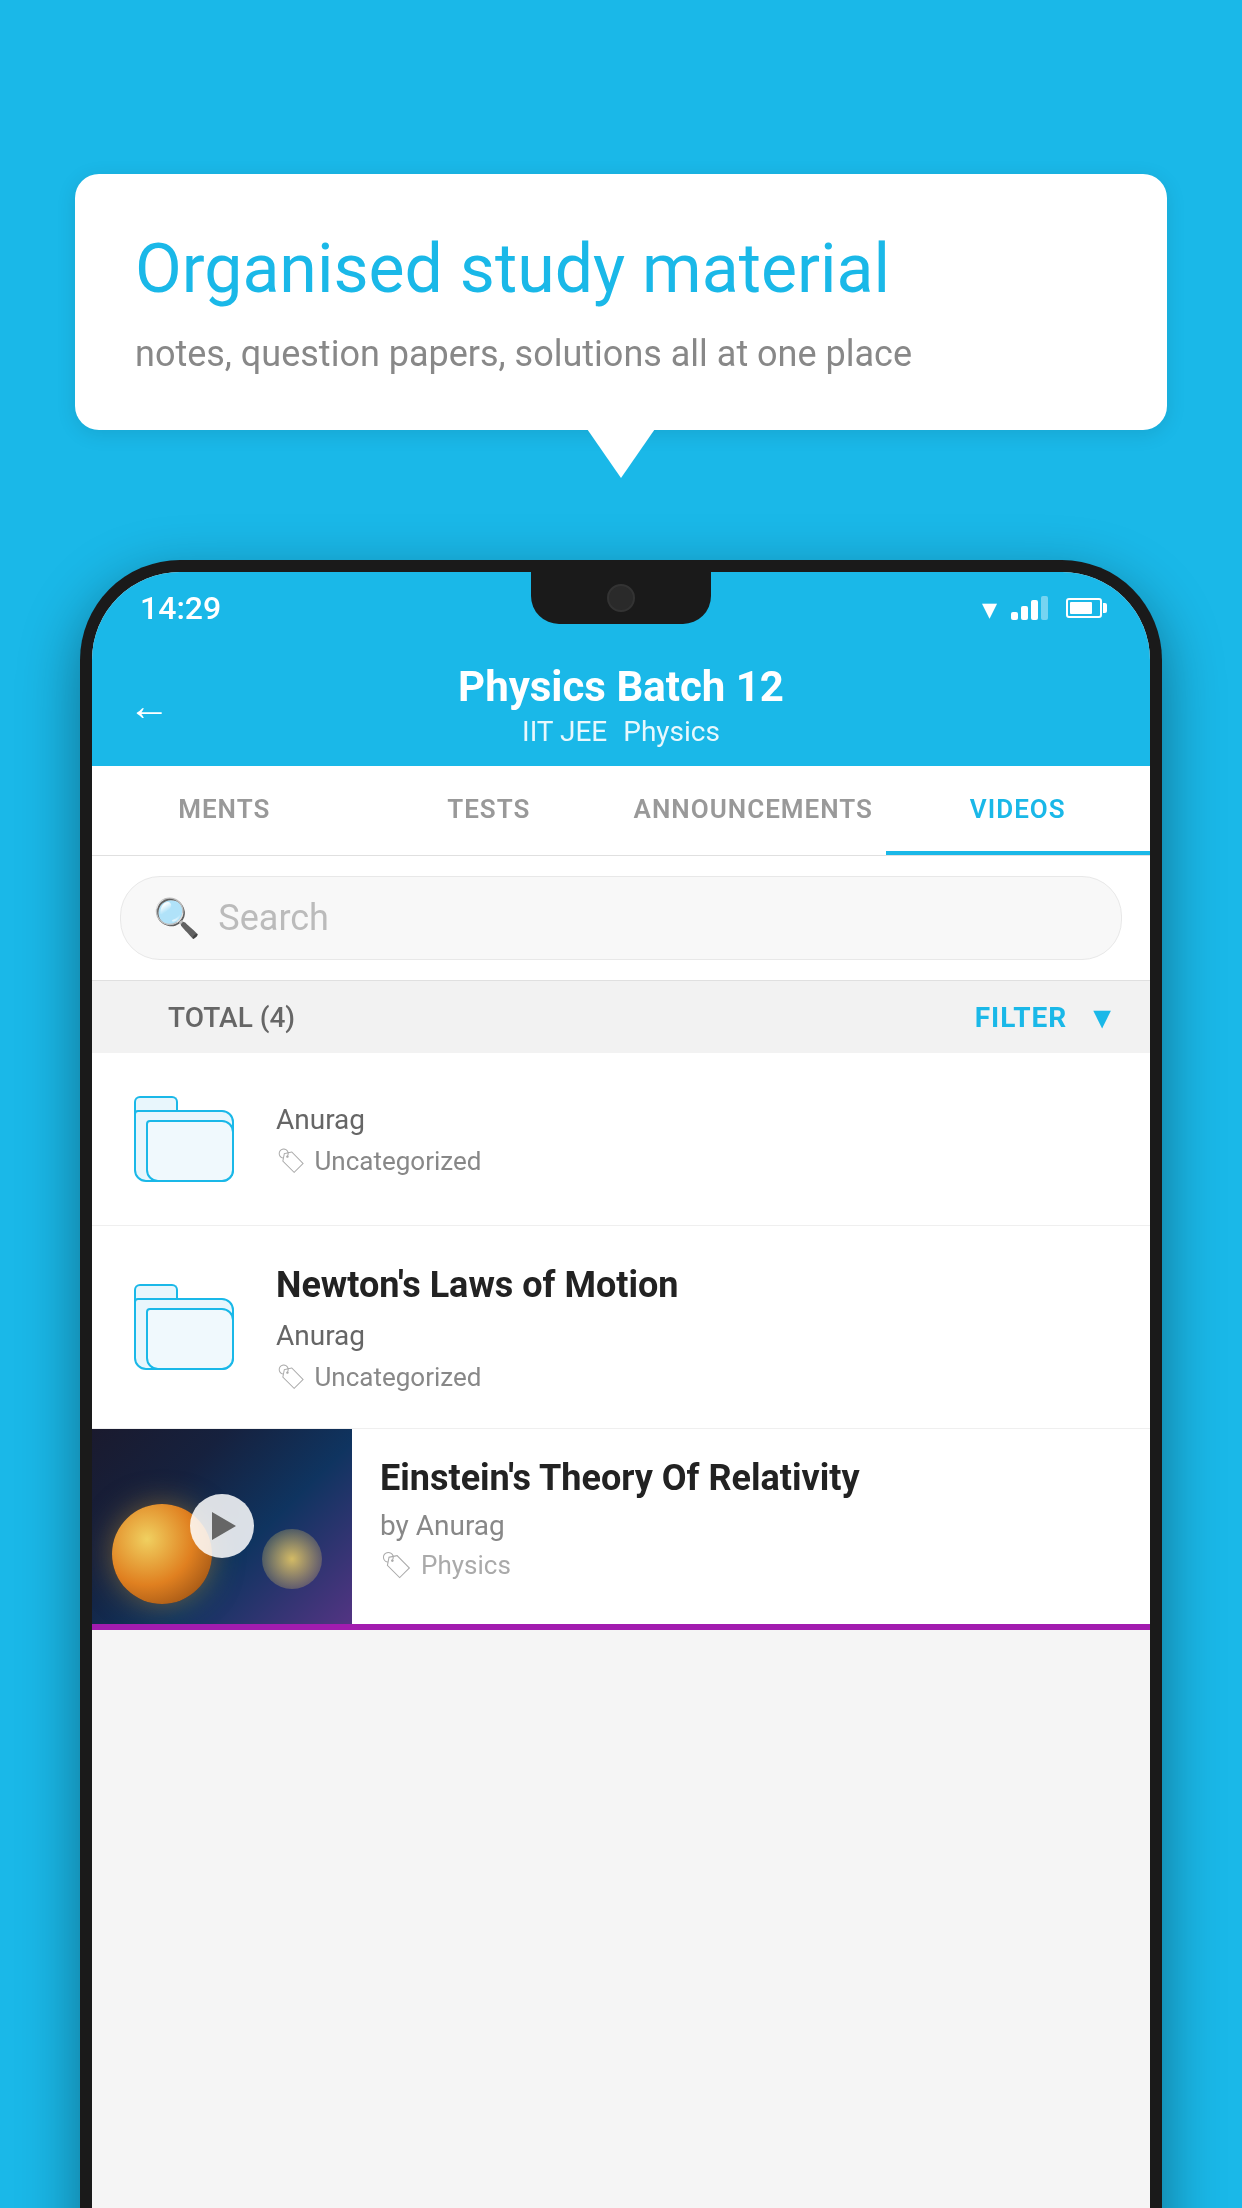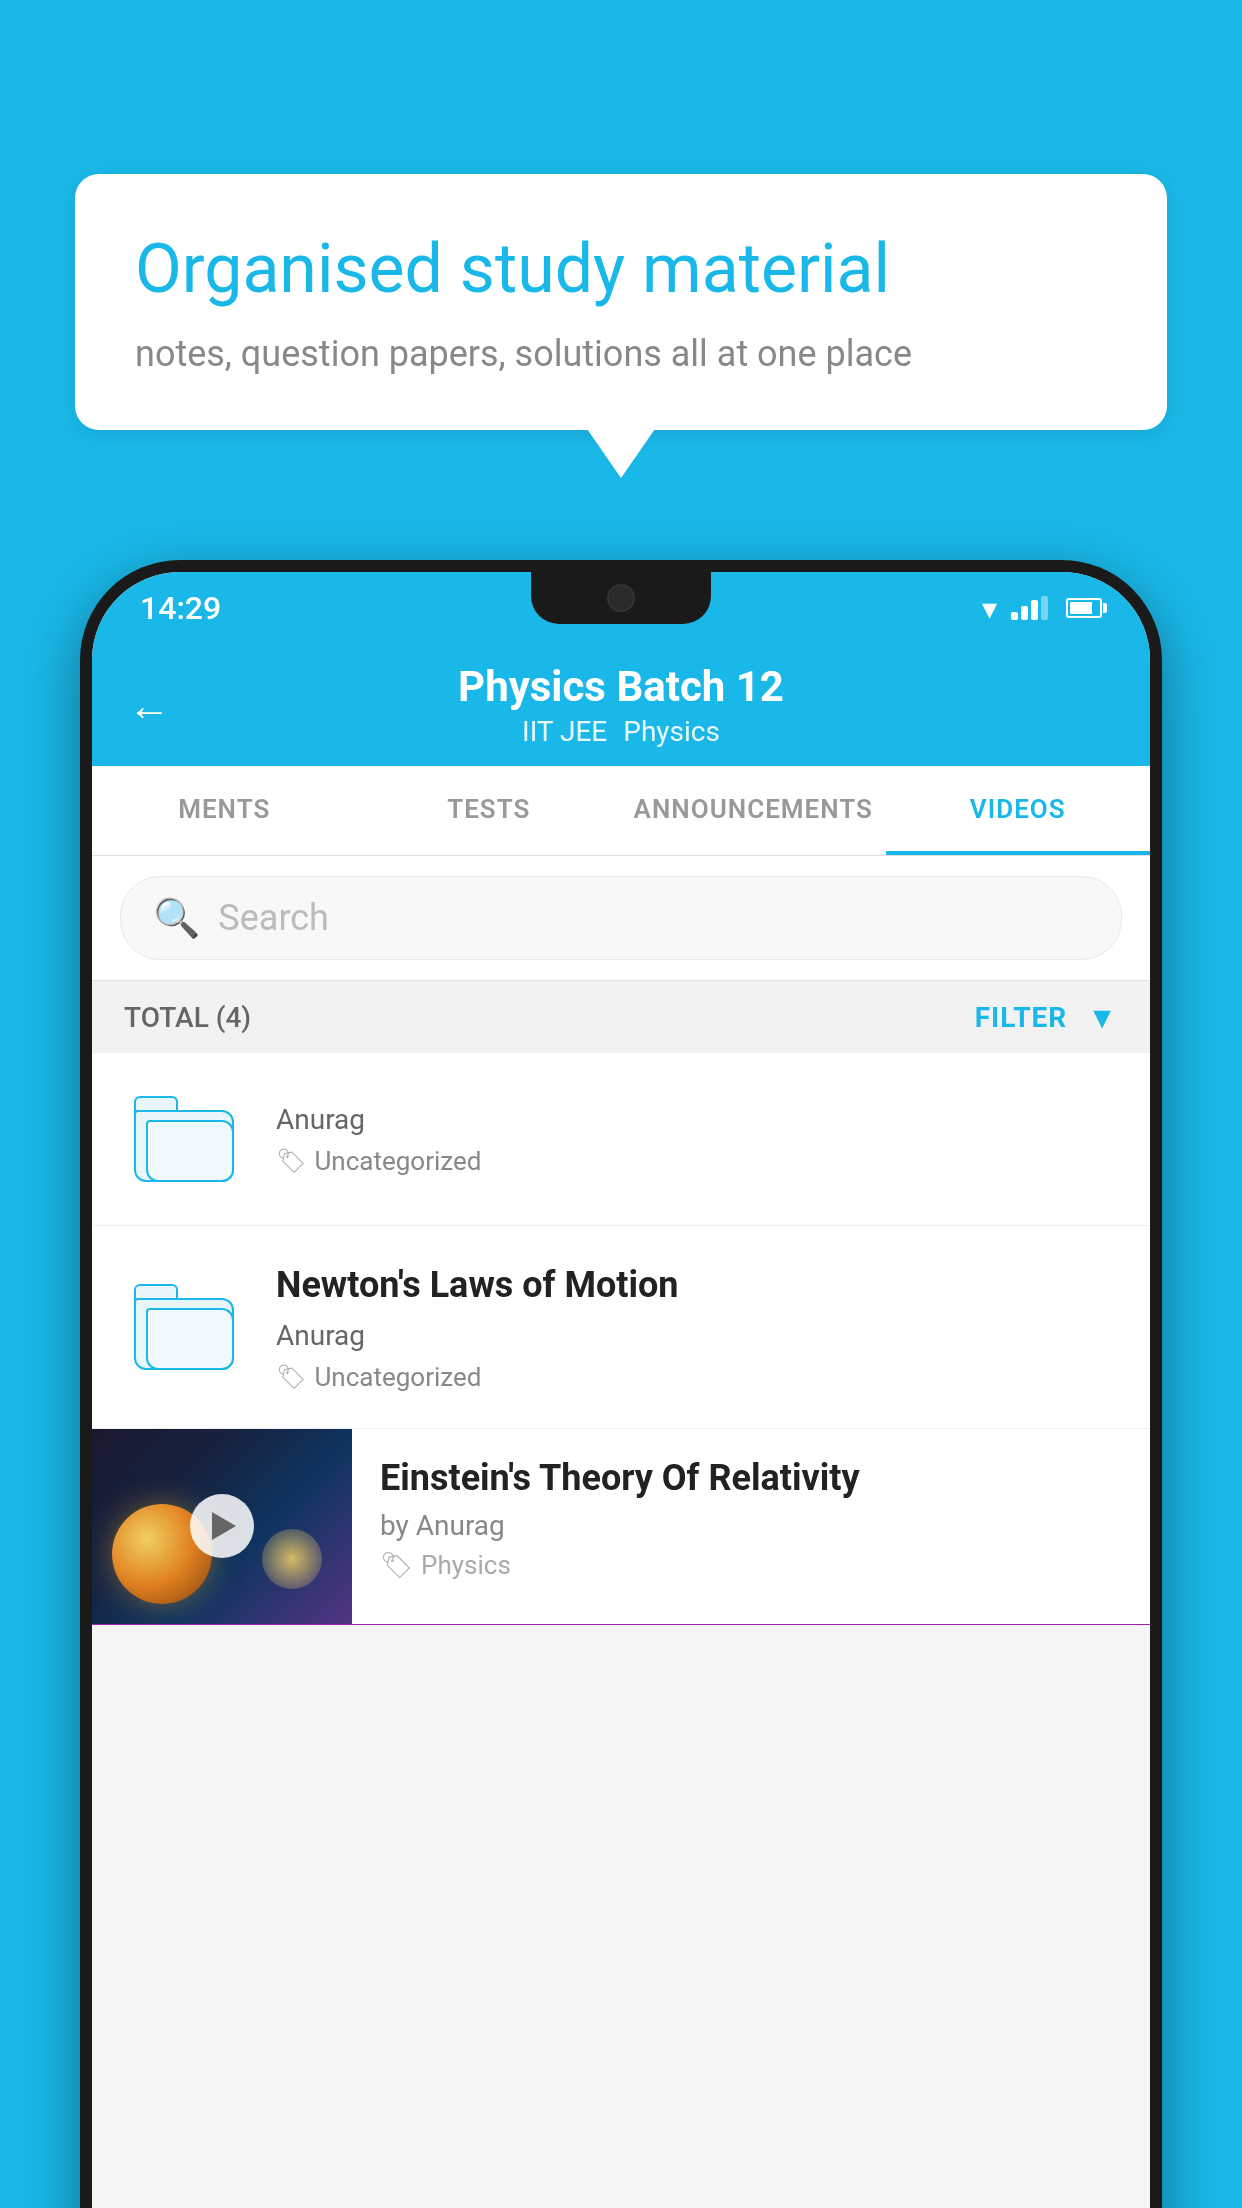--- a/index.html
+++ b/index.html
@@ -256,20 +256,21 @@
       height: 72px;
       display: flex;
       align-items: center;
       justify-content: space-between;
       padding: 0 32px;
     }
     .total-text {
       font-size: 28px;
       color: #666;
       font-weight: 500;
+      margin-left: 44px;
     }
     .filter-btn {
       display: flex;
       align-items: center;
       gap: 20px;
       color: #1ab8e8;
       font-size: 28px;
       font-weight: 700;
       letter-spacing: 1px;
     }
@@ -356,21 +357,21 @@
     }
     .tag-icon {
       font-size: 24px;
       color: #aaa;
     }
 
     
     .video-item-thumb {
       display: flex;
       align-items: flex-start;
-      border-bottom: 1px solid #a21caf;
+      border-bottom: 6px solid #a21caf;
       background: white;
     }
     .thumb-image {
       width: 260px;
       height: 195px;
       background: linear-gradient(135deg, #1a1a2e 0%, #16213e 30%, #0f3460 60%, #533483 100%);
       flex-shrink: 0;
       position: relative;
       overflow: hidden;
     }

